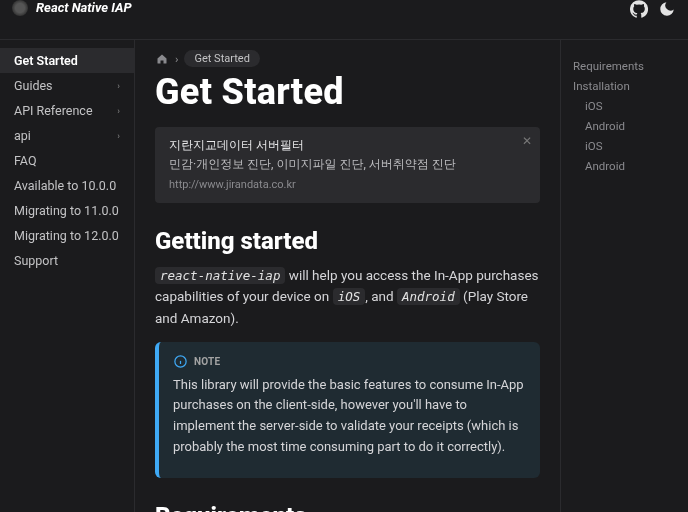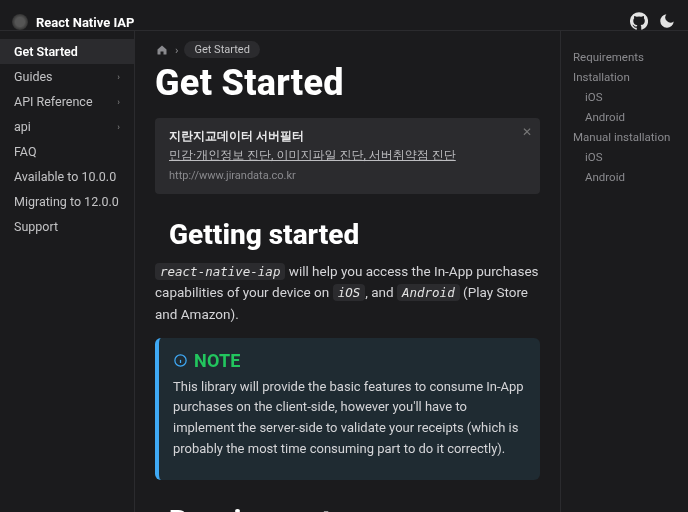--- a/index.html
+++ b/index.html
@@ -7,25 +7,26 @@
   background:#1b1b1d;
   color:#e3e3e3;
   font-family:-apple-system,BlinkMacSystemFont,"Segoe UI",Roboto,sans-serif;
   font-size:14px;
   width:688px;
   height:512px;
   overflow:hidden;
 }
 
 .topbar {
-  height:31px;
+  height:40px;
   display:flex;
-  align-items:flex-end;
+  align-items:flex-start;
   padding:0 12px;
   border-bottom:1px solid #2b2b2e;
+  font-style:italic;
 }
 .logo-img {
   width:16px; height:16px;
   border-radius:50%;
   background:radial-gradient(circle, #555 40%, #333 70%);
   margin-right:8px;
 }
 .site-title { font-weight:700; font-size:13px; color:#fff; flex:1; }
 .topbar .icon-btn { width:18px; height:18px; margin-left:10px; color:#e3e3e3; cursor:pointer; }
 
@@ -63,26 +64,26 @@
 
 .ad {
   background:#2b2b2e;
   border-radius:4px;
   padding:10px 14px;
   position:relative;
   font-size:12px;
   line-height:1.45;
 }
 .ad .x { position:absolute; top:6px; right:8px; color:#777; font-size:12px; cursor:pointer; }
-.ad .ad-head { font-weight:700; color:#e8e8ea; margin-bottom:2px; }
-.ad .ad-body { color:#bdbdc0; margin-bottom:3px;text-decoration:underline; }
+.ad .ad-head { font-weight:400; color:#e8e8ea; margin-bottom:2px; }
+.ad .ad-body { color:#bdbdc0; margin-bottom:3px; }
 .ad .ad-link { color:#8a8a8e; font-size:11px; }
 
 
-h2.sec { font-size:28px; font-weight:800; margin:24px 14px 10px; color:#fff; }
+h2.sec { font-size:24px; font-weight:800; margin:24px 0 10px; color:#fff; }
 
 p { font-size:13.5px; line-height:1.6; color:#d5d5d8; margin-bottom:8px; }
 code.inline {
   background:#2b2b2e;
   border-radius:4px;
   padding:1px 5px;
   font-family:ui-monospace,SFMono-Regular,Menlo,monospace;
   font-size:12.5px;
   color:#e3e3e3;
   font-style:italic;
@@ -91,21 +92,21 @@
 
 .note {
   background:#1f2b32;
   border-left:4px solid #3fa9f5;
   border-radius:6px;
   padding:12px 14px;
   margin:12px 0;
 }
 .note-head {
   display:flex; align-items:center; gap:6px;
-  color:#22c55e; font-weight:700; font-size:18px;
+  color:#a3a3a3; font-weight:700; font-size:10px;
   margin-bottom:6px;
   text-transform:uppercase;
   letter-spacing:.2px;
   font-family:inherit;
 }
 .note-head svg { width:15px; height:15px; color:#3fa9f5; }
 .note p { font-size:13px; }
 
 
 .toc {
@@ -157,20 +158,23 @@
       <span>api</span>
       <span class="chev">›</span>
     </div>
     <div class="side-item">
       <span>FAQ</span>
     </div>
     <div class="side-item">
       <span>Available to 10.0.0</span>
     </div>
     <div class="side-item">
+      <span>Migrating to 11.0.0</span>
+    </div>
+    <div class="side-item">
       <span>Migrating to 12.0.0</span>
     </div>
     <div class="side-item">
       <span>Support</span>
     </div>
   </nav>
 
   <main class="main">
 
     <div class="crumbs">
@@ -212,18 +216,17 @@
 
     <h2 class="sec">Requirements</h2>
 
   </main>
 
   <aside class="toc">
     <a>Requirements</a>
     <a>Installation</a>
     <a class="lvl2">iOS</a>
     <a class="lvl2">Android</a>
-    <a>Manual installation</a>
     <a class="lvl2">iOS</a>
     <a class="lvl2">Android</a>
   </aside>
 
 </div>
 
 </body></html>

